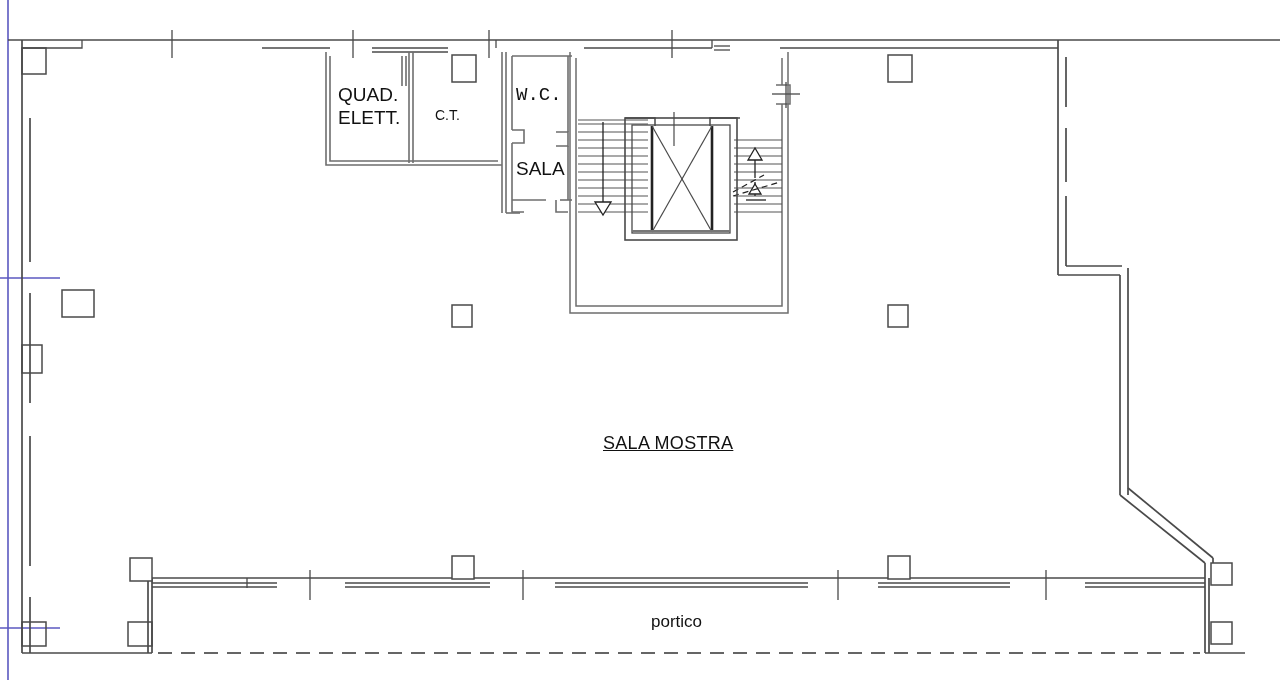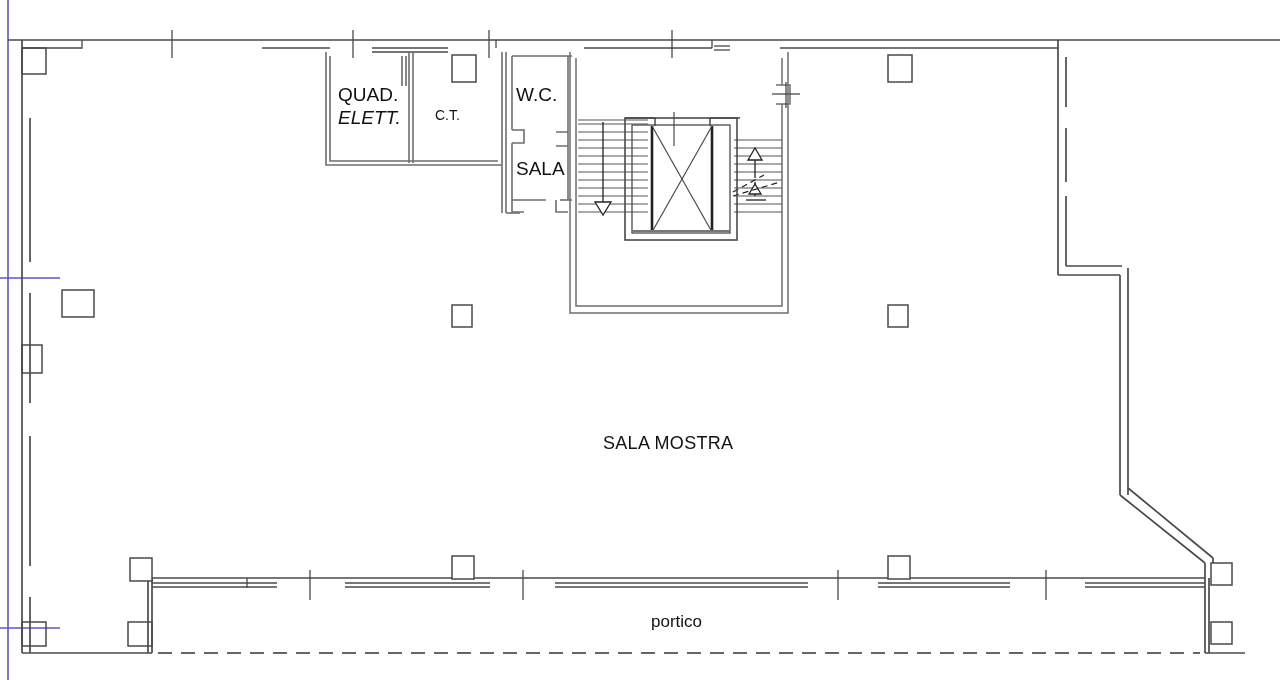--- a/index.html
+++ b/index.html
@@ -13,25 +13,25 @@
   }
   #plan-svg{display:block;position:absolute;left:0;top:0;}
   .room-label{
     position:absolute;
     color:#111111;
     font-family:"Liberation Sans", sans-serif;
     white-space:nowrap;
     user-select:none;
   }
   .lbl-quad{left:338px;  top:84px;  font-size:19px;}
-  .lbl-elett{left:338px; top:107px; font-size:19px;font-style:italic;}
+  .lbl-elett{left:338px; top:107px; font-size:19px;}
   .lbl-ct{left:435px;    top:107px; font-size:14px;}
-  .lbl-wc{left:516px;    top:84px;  font-size:19px;}
+  .lbl-wc{left:516px;    top:84px;  font-size:19px;font-family:Liberation Mono, monospace;}
   .lbl-anti{left:516px;  top:158px; font-size:19px;}
-  .lbl-sala{left:603px;  top:433px; font-size:18px; letter-spacing:0.3px;}
+  .lbl-sala{left:603px;  top:433px; font-size:18px; letter-spacing:0.3px;text-decoration:underline;}
   .lbl-portico{left:651px; top:612px; font-size:17px;}
 </style>
 </head>
 <body>
 
 <div id="plan-root">
 
   <svg id="plan-svg" width="1280" height="680" viewBox="0 0 1280 680" xmlns="http://www.w3.org/2000/svg">
 
     <g stroke="#5b58c0" stroke-width="1.6" fill="none">

